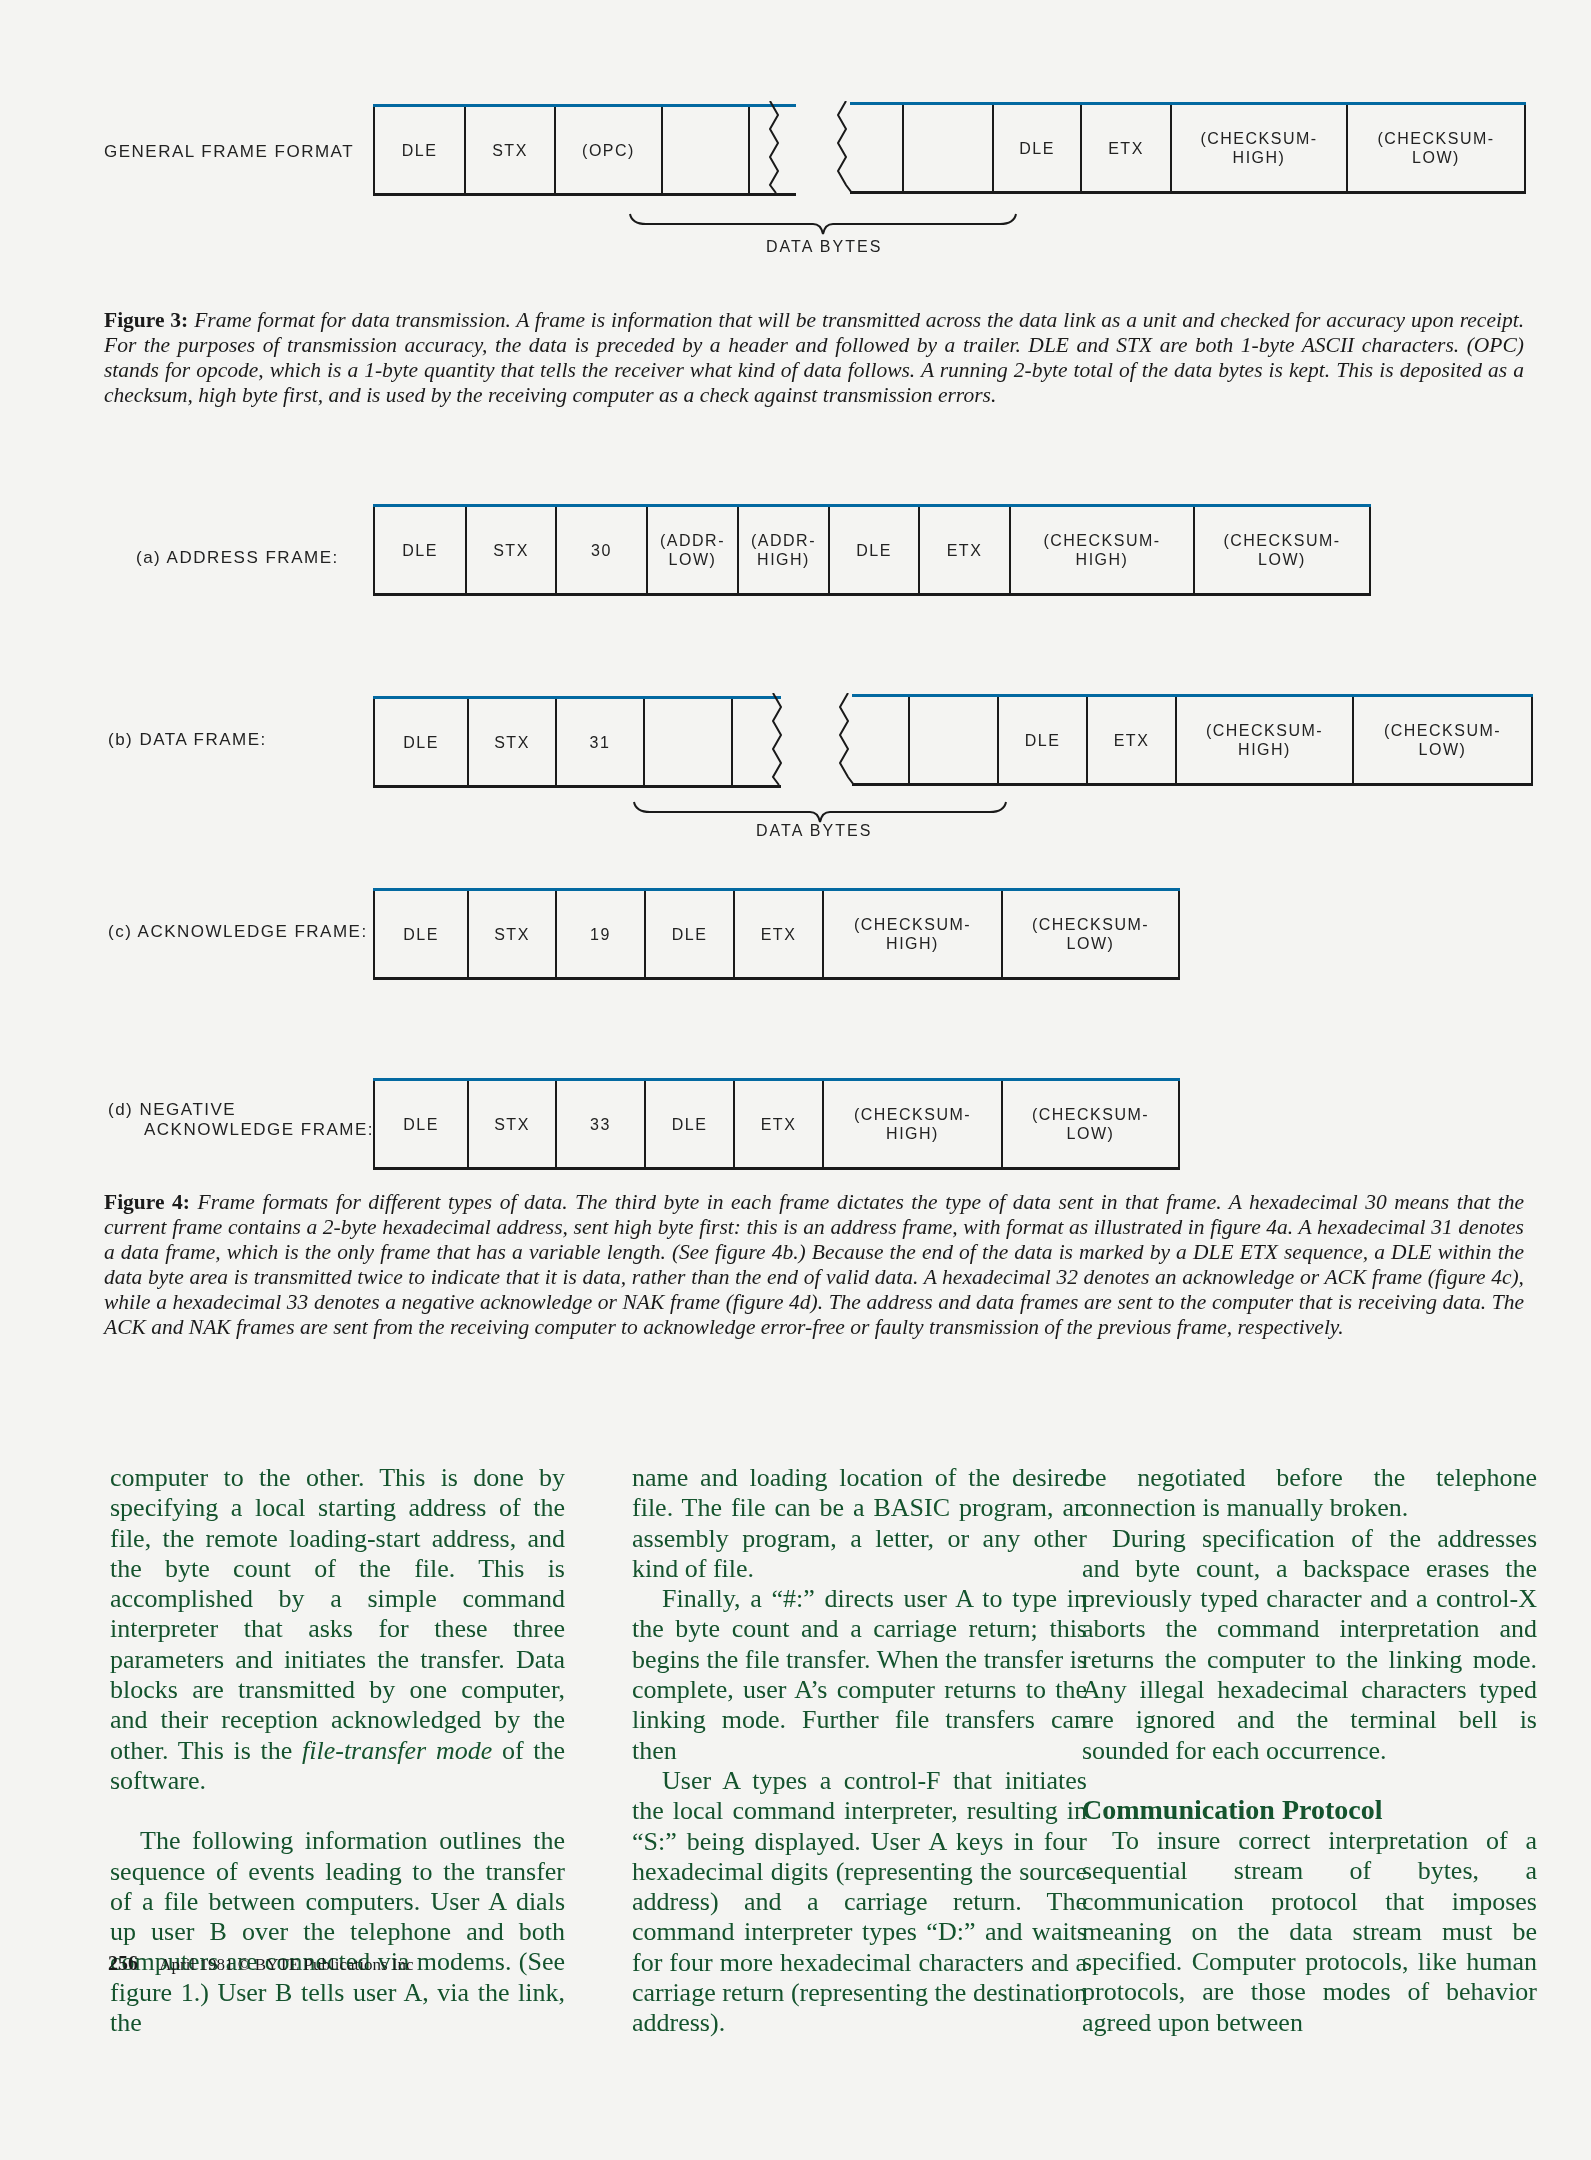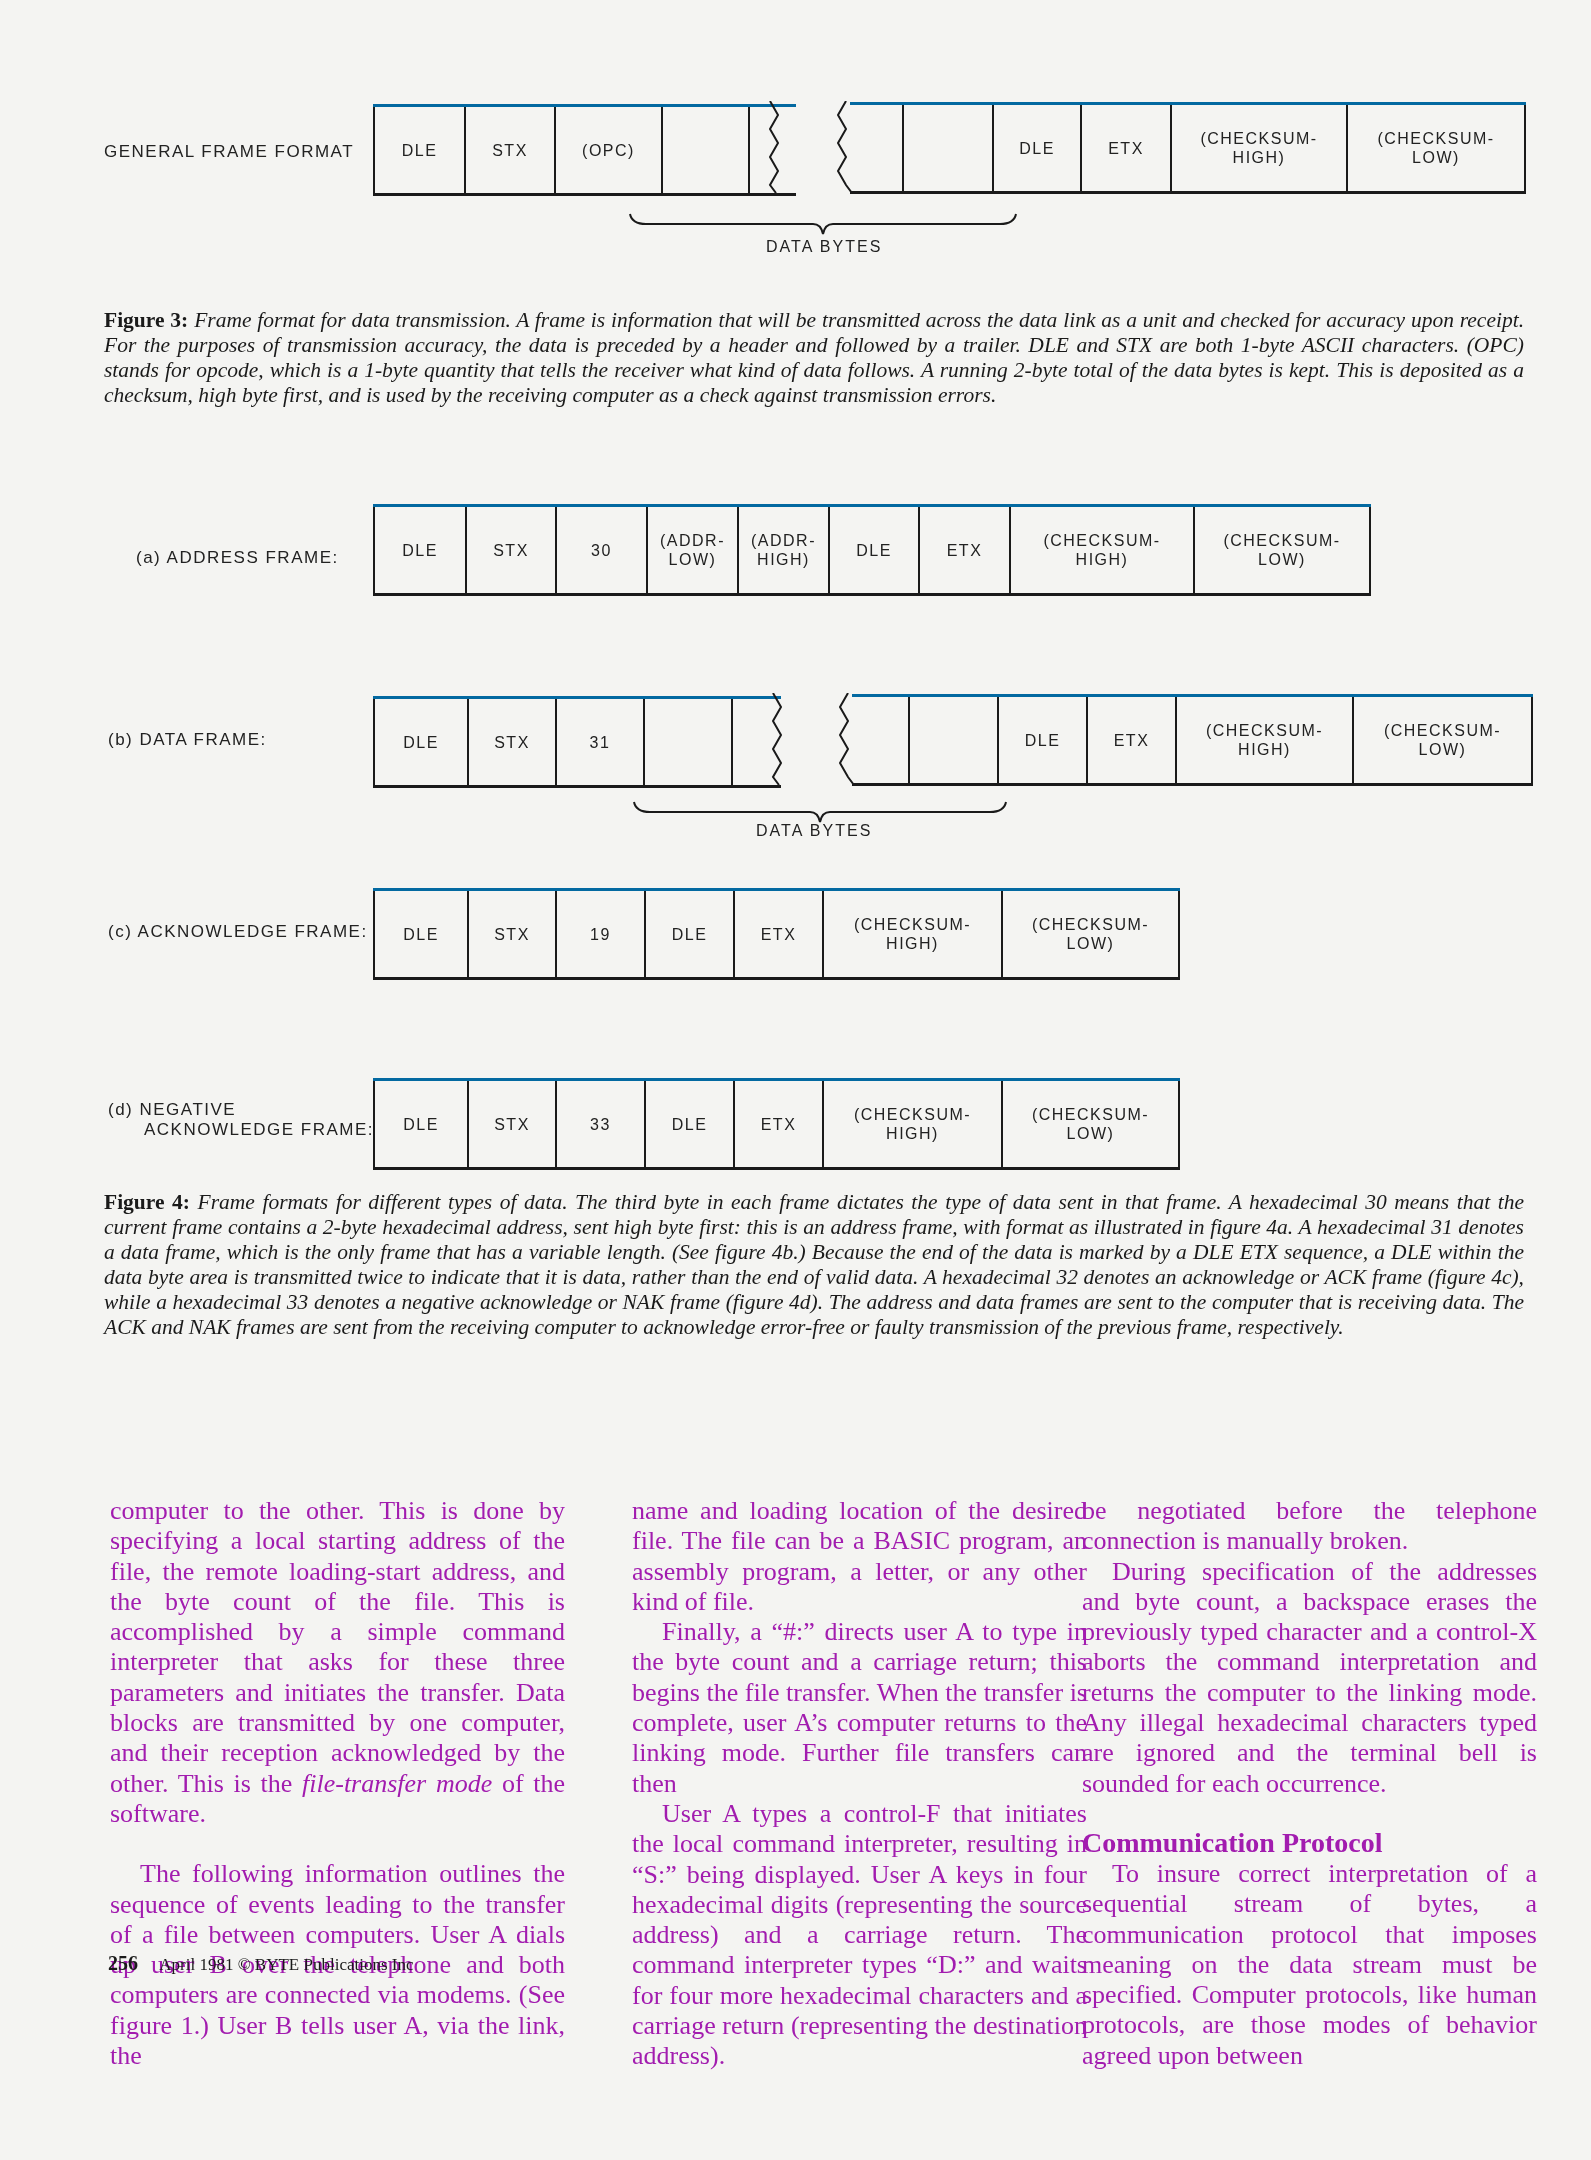--- a/index.html
+++ b/index.html
@@ -33,23 +33,23 @@
     position:absolute; font-family:"Liberation Sans", sans-serif; font-size:16px;
     letter-spacing:2px; color:#222;
   }
   .caption {
     position:absolute; left:104px; width:1420px;
     font-family:"Liberation Serif", serif; font-style:italic; font-size:21.5px;
     line-height:25px; color:#1a1a1a; text-align:justify;
   }
   .caption b { font-style:normal; font-weight:bold; }
   .col {
-    position:absolute; top:1496px; width:455px;
+    position:absolute; top:1463px; width:455px;
     font-family:"Liberation Serif", serif; font-size:26px; line-height:30.3px;
-    text-align:justify; color:#a21caf;
+    text-align:justify; color:#14532d;
   }
   .col p { margin:0; }
   .col p.indent { text-indent:30px; }
   .col h3 {
     margin:0; font-family:"Liberation Serif", serif; font-weight:bold; font-size:28px; line-height:32px;
   }
   .footer {
     position:absolute; left:108px; top:1952px; font-family:"Liberation Serif", serif;
     font-size:17px; color:#1a1a1a;
   }

